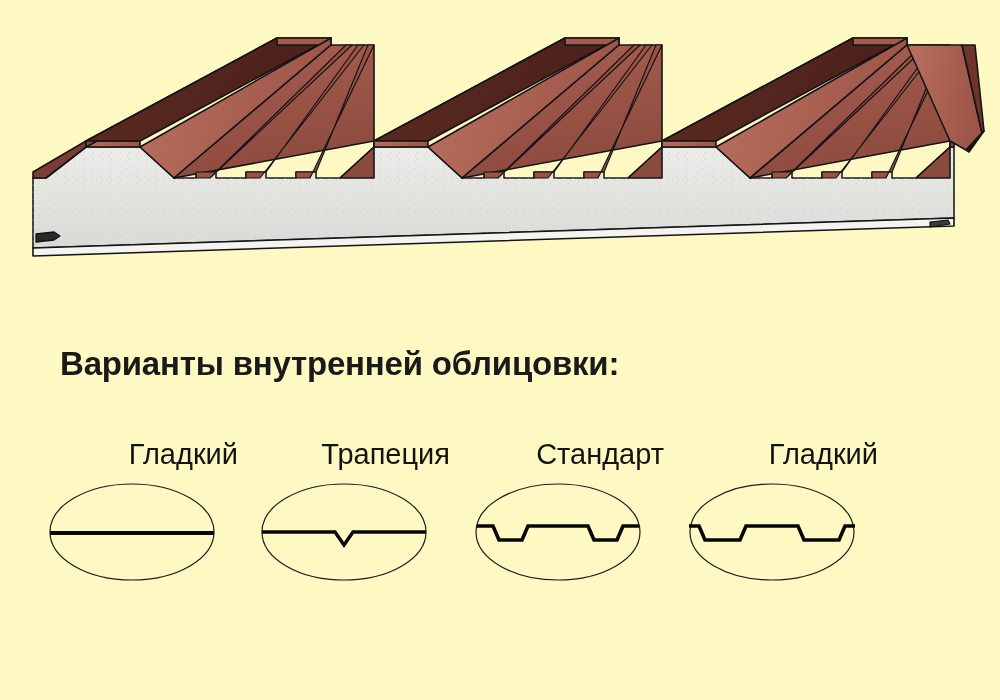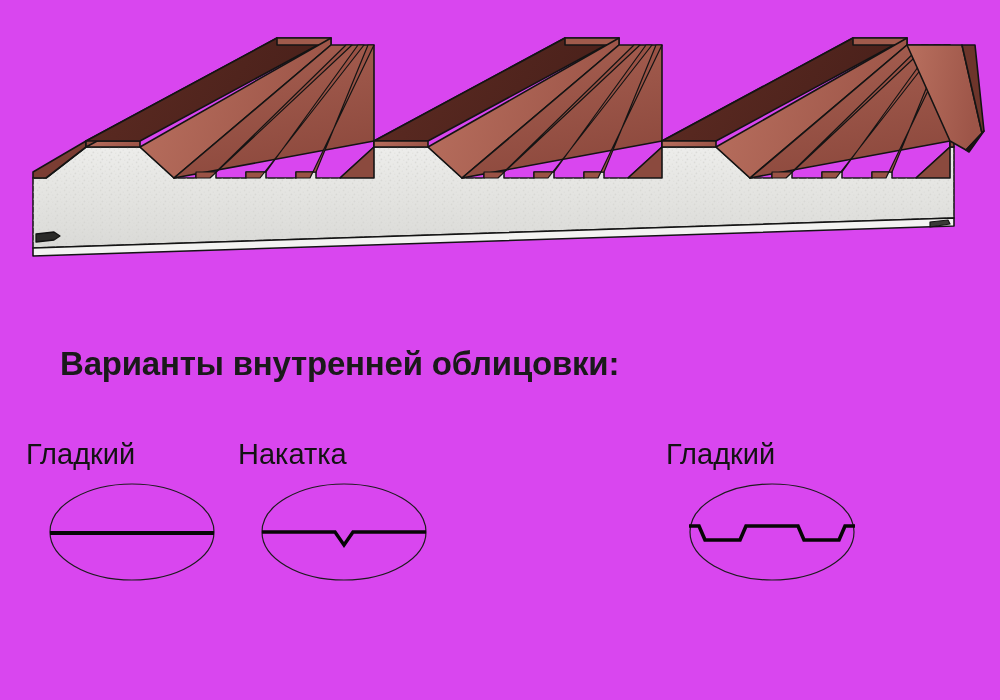--- a/index.html
+++ b/index.html
@@ -12,21 +12,21 @@
     width: 1000px;
     height: 700px;
     font-family: "Liberation Sans", sans-serif;
     overflow: hidden;
     position: relative;
   }
   #page {
     position: relative;
     width: 1000px;
     height: 700px;
-    background: #d946ef;
+    background: #fef9c3;
   }
 
   
   #panel-illustration {
     position: absolute;
     left: 0;
     top: 0;
     width: 1000px;
     height: 300px;
   }
@@ -57,21 +57,21 @@
     position: absolute;
     top: 0;
     width: 212px;
     text-align: center;
   }
   .facing-option-label {
     font-size: 29px;
     color: #131313;
     line-height: 1;
     white-space: nowrap;
-    text-align: left;
+    text-align: right;
   }
   .facing-option-figure {
     margin-top: 9px;
     width: 212px;
     height: 108px;
   }
   .facing-option-figure svg { display: block; }
 
   .opt-0 { left: 26px; }
   .opt-1 { left: 238px; }
@@ -203,29 +203,39 @@
       <div class="facing-option-label">Гладкий</div>
       <div class="facing-option-figure">
         <svg width="212" height="108" viewBox="0 0 212 108" xmlns="http://www.w3.org/2000/svg">
           <ellipse cx="106" cy="54" rx="82" ry="48" fill="none" stroke="#1c1c1c" stroke-width="1.2"></ellipse>
           <path d="M 24,55 L 188,55" fill="none" stroke="#060606" stroke-width="4" stroke-linecap="butt" stroke-linejoin="miter"></path>
         </svg>
       </div>
     </div>
 
     <div class="facing-option opt-1">
-      <div class="facing-option-label">Накатка</div>
+      <div class="facing-option-label">Трапеция</div>
       <div class="facing-option-figure">
         <svg width="212" height="108" viewBox="0 0 212 108" xmlns="http://www.w3.org/2000/svg">
           <ellipse cx="106" cy="54" rx="82" ry="48" fill="none" stroke="#1c1c1c" stroke-width="1.2"></ellipse>
           <path d="M 24,54 L 97,54 L 106,67 L 115,54 L 188,54" fill="none" stroke="#060606" stroke-width="3.4" stroke-linecap="butt" stroke-linejoin="miter"></path>
         </svg>
       </div>
     </div>
 
+    <div class="facing-option opt-2">
+      <div class="facing-option-label">Стандарт</div>
+      <div class="facing-option-figure">
+        <svg width="212" height="108" viewBox="0 0 212 108" xmlns="http://www.w3.org/2000/svg">
+          <ellipse cx="106" cy="54" rx="82" ry="48" fill="none" stroke="#1c1c1c" stroke-width="1.2"></ellipse>
+          <path d="M 25,48 L 41,48 L 47,62 L 70,62 L 76,48 L 136,48
+                   L 142,62 L 165,62 L 171,48 L 187,48" fill="none" stroke="#060606" stroke-width="3.6" stroke-linecap="butt" stroke-linejoin="miter"></path>
+        </svg>
+      </div>
+    </div>
 
     <div class="facing-option opt-3">
       <div class="facing-option-label">Гладкий</div>
       <div class="facing-option-figure">
         <svg width="212" height="108" viewBox="0 0 212 108" xmlns="http://www.w3.org/2000/svg">
           <ellipse cx="106" cy="54" rx="82" ry="48" fill="none" stroke="#1c1c1c" stroke-width="1.2"></ellipse>
           <path d="M 23,48 L 33,48 L 39,62 L 74,62 L 80,48 L 132,48
                    L 138,62 L 173,62 L 179,48 L 189,48" fill="none" stroke="#060606" stroke-width="3.6" stroke-linecap="butt" stroke-linejoin="miter"></path>
         </svg>
       </div>

